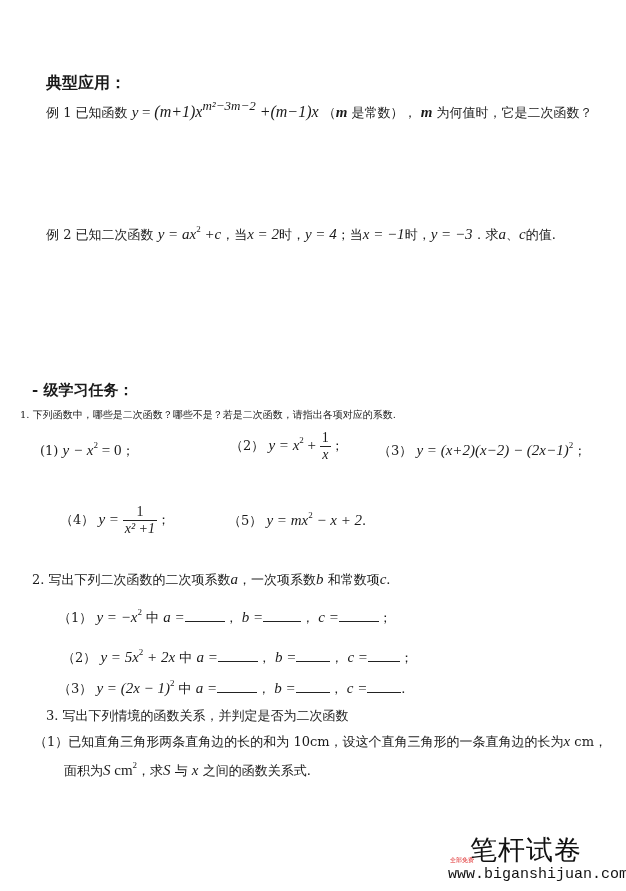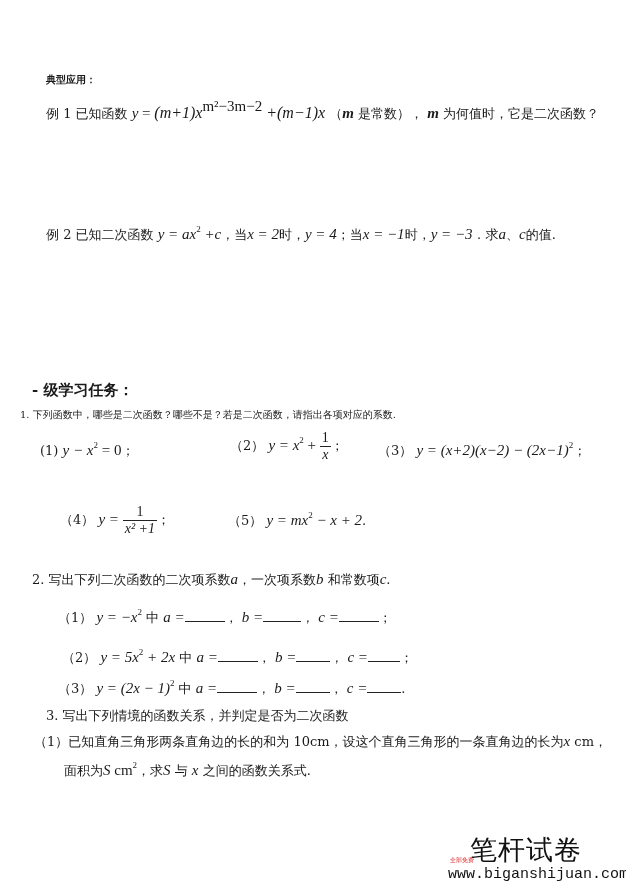--- a/index.html
+++ b/index.html
@@ -3,33 +3,33 @@
 <meta charset="utf-8">
 <style>
   html, body { margin:0; padding:0; background:#ffffff; }
   body { width:626px; height:891px; position:relative; overflow:hidden;
          font-family: "DejaVu Serif", "Liberation Serif", serif; color:#1a1a1a; font-size:13px; }
   .abs { position:absolute; white-space:nowrap; }
   .bold { font-weight:bold; }
   .m { font-family: "Liberation Serif", "DejaVu Serif", serif; font-style:italic; font-size:15px; }
   .mr { font-family: "Liberation Serif", "DejaVu Serif", serif; font-size:15px; }
   .sup { font-size:9px; vertical-align: 7px; font-family:"Liberation Serif", serif; }
-  .supi { font-size:15px; vertical-align: 7px; font-family:"Liberation Serif", serif; }
+  .supi { font-size:13px; vertical-align: 7px; font-family:"Liberation Serif", serif; font-style:italic; }
   .frac { display:inline-block; vertical-align:middle; text-align:center; font-family:"Liberation Serif", serif; font-size:14px; line-height:16px; }
   .frac .num { display:block; padding:0 2px; }
   .frac .den { display:block; border-top:1px solid #222; padding:0 2px; font-style:italic; }
   .blank { display:inline-block; border-bottom:1px solid #222; height:12px; vertical-align:baseline; }
   .wm-big { font-family: "DejaVu Sans", sans-serif; font-size:27px; color:#111; letter-spacing:1px; }
   .wm-url { font-family: "Liberation Mono", "DejaVu Sans Mono", monospace; font-size:15px; color:#111; }
   .wm-red { font-family:"DejaVu Sans", sans-serif; font-size:6px; color:#d22; }
 </style>
 </head>
 <body>
 
-<div class="abs bold" style="left:46px; top:73px; font-size:10px;">典型应用：</div>
+<div class="abs bold" style="left:46px; top:73px; font-size:16px;">典型应用：</div>
 
 <div class="abs" style="left:46px; top:98px; font-size:13px;">
   <span>例 1 已知函数</span>
   <span class="m">y</span><span class="mr"> = </span><span class="m" style="font-size:16px;">(m+1)x</span><span class="supi">m²−3m−2</span><span class="m" style="font-size:16px;"> +(m−1)x</span>
   <span>（</span><span class="m bold">m</span><span> 是常数），</span>
   <span class="m bold">m</span><span> 为何值时，它是二次函数？</span>
 </div>
 
 <div class="abs" style="left:46px; top:224px; font-size:13px;">
   <span>例 2  已知二次函数</span>

